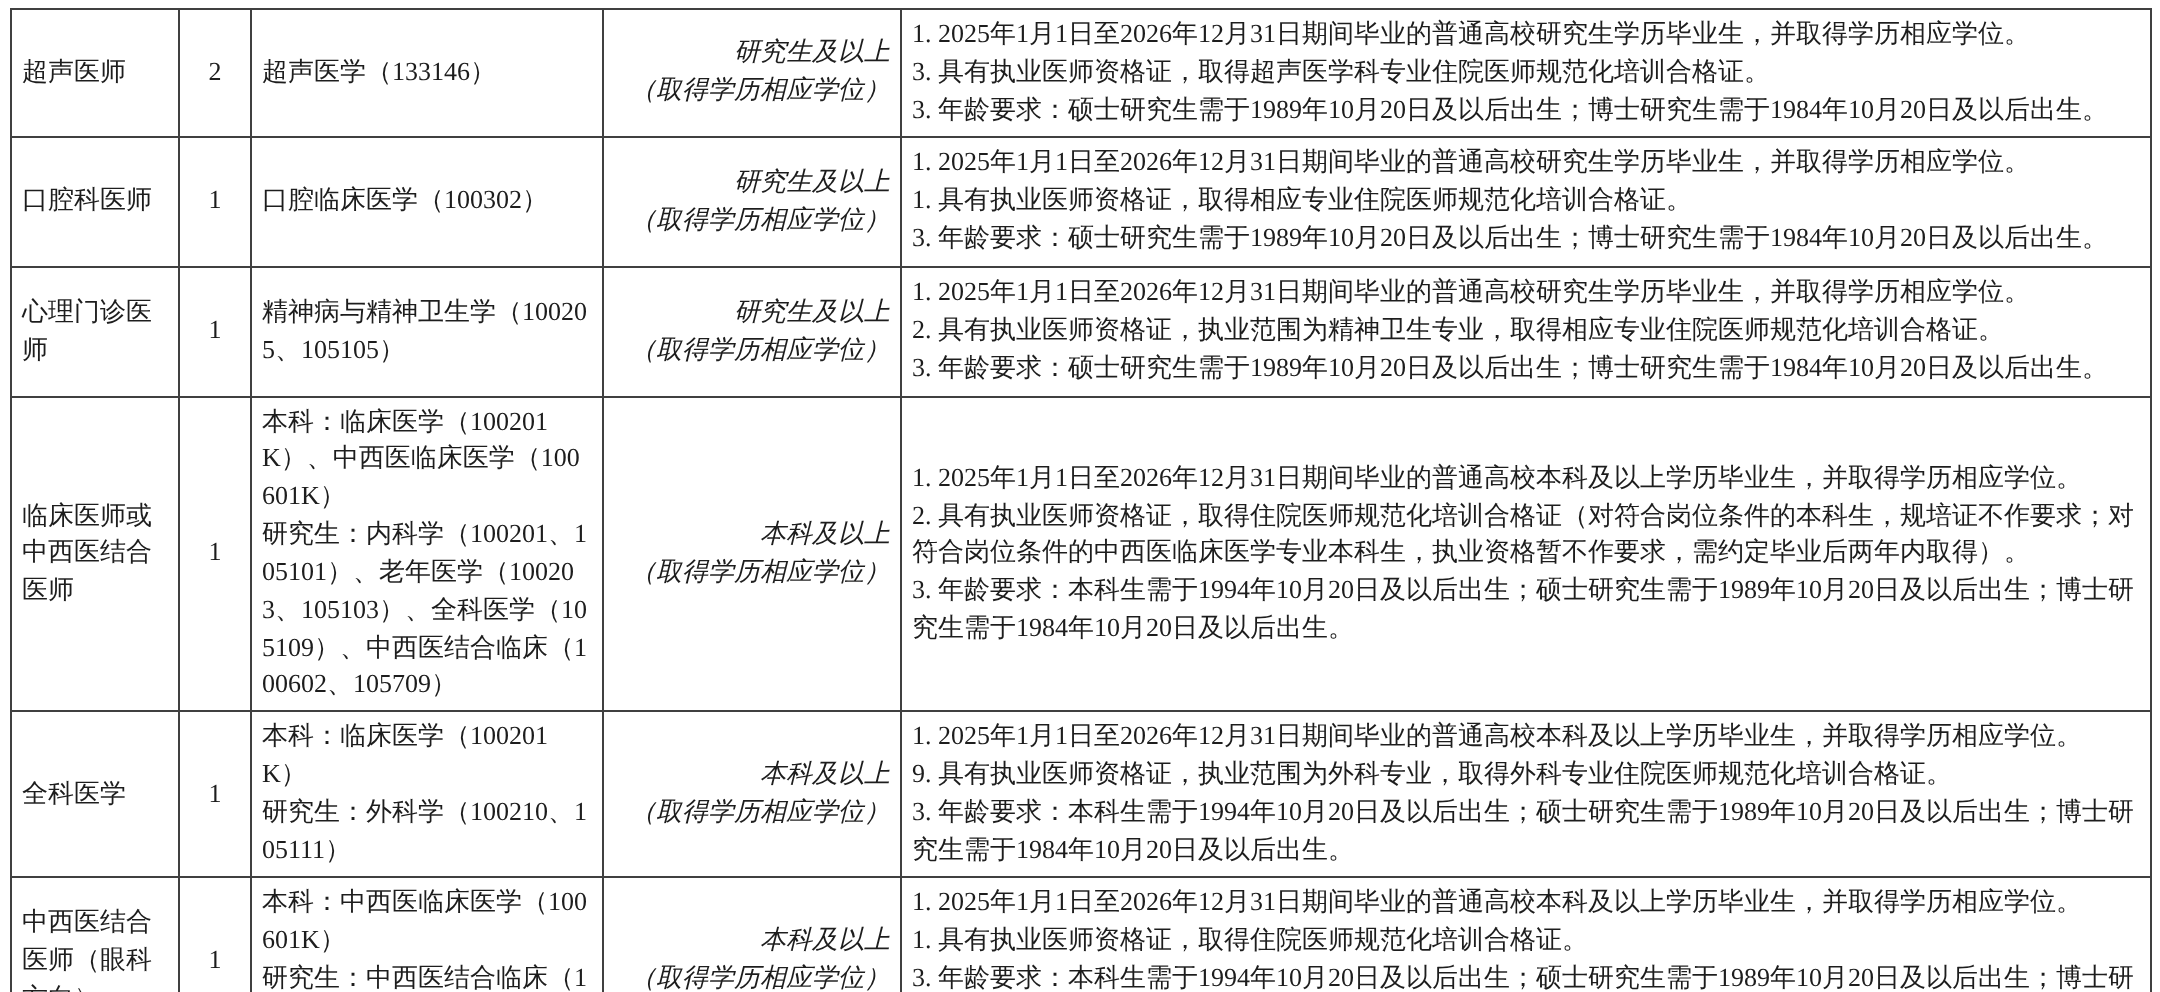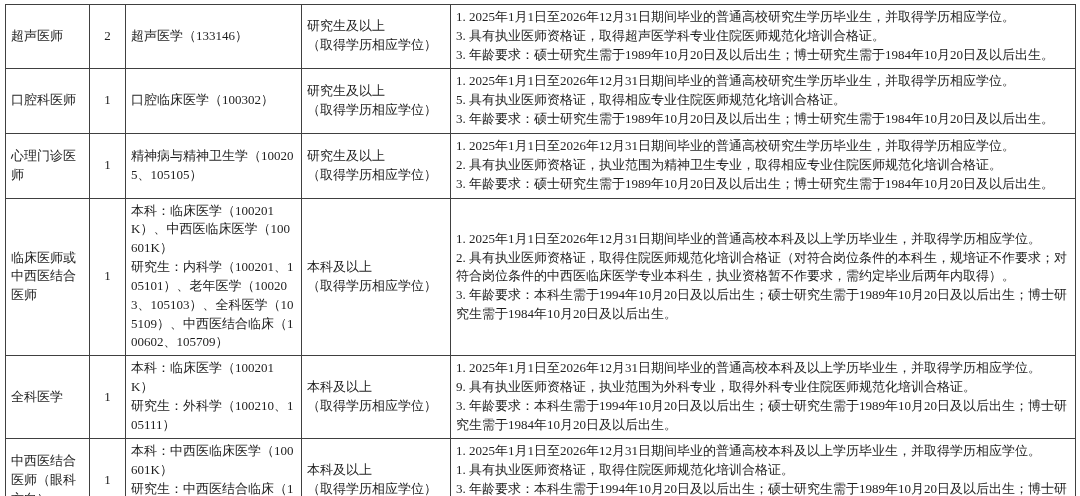--- a/index.html
+++ b/index.html
@@ -24,21 +24,21 @@
     font-size: 13px;
     line-height: 1.45;
     padding: 3px 5px;
     vertical-align: middle;
     word-break: break-all;
     box-sizing: border-box;
   }
   td.col-position  { width: 84px;  text-align: left; }
   td.col-count     { width: 36px;  text-align: center; }
   td.col-majors    { width: 176px; text-align: left; }
-  td.col-education { width: 149px; text-align: left; }
+  td.col-education { width: 149px; text-align: right; font-style: italic; }
   td.col-requirements { width: 625px; text-align: left; }
   
   tbody tr:nth-child(1) td { height: 57px; }
   tbody tr:nth-child(2) td { height: 65px; }
   tbody tr:nth-child(3) td { height: 65px; }
   tbody tr:nth-child(4) td { height: 131px; }
   tbody tr:nth-child(5) td { height: 76px; }
   tbody tr:nth-child(6) td { height: 84px; }
   .majors-seg b { font-weight: normal; }
 </style>
@@ -69,21 +69,21 @@
     <td class="col-count">1</td>
     <td class="col-majors">
           <div class="majors-seg">口腔临床医学（100302）</div>
         </td>
     <td class="col-education">
           <div>研究生及以上</div>
           <div>（取得学历相应学位）</div>
         </td>
     <td class="col-requirements">
           <div>1. 2025年1月1日至2026年12月31日期间毕业的普通高校研究生学历毕业生，并取得学历相应学位。</div>
-          <div>5. 具有执业医师资格证，取得相应专业住院医师规范化培训合格证。</div>
+          <div>1. 具有执业医师资格证，取得相应专业住院医师规范化培训合格证。</div>
           <div>3. 年龄要求：硕士研究生需于1989年10月20日及以后出生；博士研究生需于1984年10月20日及以后出生。</div>
         </td>
   </tr>
 
   <tr>
     <td class="col-position">心理门诊医师</td>
     <td class="col-count">1</td>
     <td class="col-majors">
           <div class="majors-seg">精神病与精神卫生学（100205、105105）</div>
         </td>

